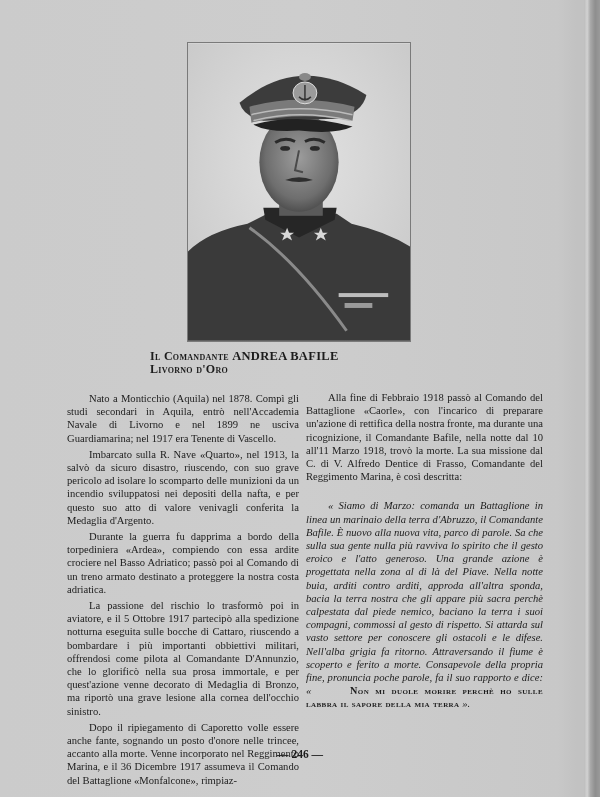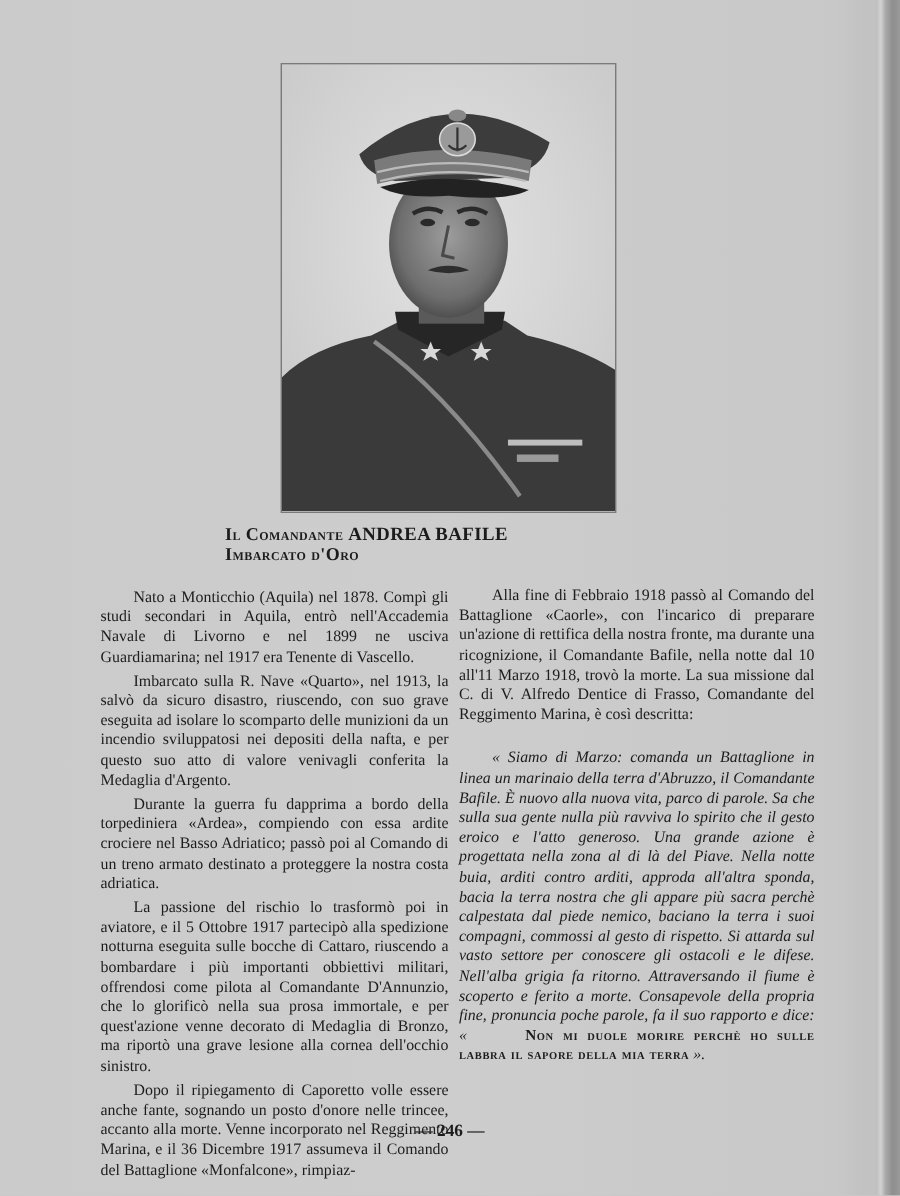--- a/index.html
+++ b/index.html
@@ -153,26 +153,26 @@
       <path d="M118 42 L118 58 M112 54 Q118 60 124 54" stroke="#333" stroke-width="1.5" fill="none"></path>
       <ellipse cx="118" cy="34" rx="6" ry="4" fill="#888"></ellipse>
     </svg>
   </div>
 
   <div class="caption">
     <div>
       <span class="sc">Il Comandante</span>
       <span class="name">ANDREA BAFILE</span>
     </div>
-    <div class="sc">Imbarcato d'Oro</div>
+    <div class="sc">Livorno d'Oro</div>
   </div>
 
   <div class="column col-left">
     <p>Nato a Monticchio (Aquila) nel 1878. Compì gli studi secondari in Aquila, entrò nell'Accademia Navale di Livorno e nel 1899 ne usciva Guardiamarina; nel 1917 era Tenente di Vascello.</p>
-    <p>Imbarcato sulla R. Nave «Quarto», nel 1913, la salvò da sicuro disastro, riuscendo, con suo grave eseguita ad isolare lo scomparto delle munizioni da un incendio sviluppatosi nei depositi della nafta, e per questo suo atto di valore venivagli conferita la Medaglia d'Argento.</p>
+    <p>Imbarcato sulla R. Nave «Quarto», nel 1913, la salvò da sicuro disastro, riuscendo, con suo grave pericolo ad isolare lo scomparto delle munizioni da un incendio sviluppatosi nei depositi della nafta, e per questo suo atto di valore venivagli conferita la Medaglia d'Argento.</p>
     <p>Durante la guerra fu dapprima a bordo della torpediniera «Ardea», compiendo con essa ardite crociere nel Basso Adriatico; passò poi al Comando di un treno armato destinato a proteggere la nostra costa adriatica.</p>
     <p>La passione del rischio lo trasformò poi in aviatore, e il 5 Ottobre 1917 partecipò alla spedizione notturna eseguita sulle bocche di Cattaro, riuscendo a bombardare i più importanti obbiettivi militari, offrendosi come pilota al Comandante D'Annunzio, che lo glorificò nella sua prosa immortale, e per quest'azione venne decorato di Medaglia di Bronzo, ma riportò una grave lesione alla cornea dell'occhio sinistro.</p>
     <p>Dopo il ripiegamento di Caporetto volle essere anche fante, sognando un posto d'onore nelle trincee, accanto alla morte. Venne incorporato nel Reggimento Marina, e il 36 Dicembre 1917 assumeva il Comando del Battaglione «Monfalcone», rimpiaz-</p>
   </div>
 
   <div class="column col-right">
     <p>Alla fine di Febbraio 1918 passò al Comando del Battaglione «Caorle», con l'incarico di preparare un'azione di rettifica della nostra fronte, ma durante una ricognizione, il Comandante Bafile, nella notte dal 10 all'11 Marzo 1918, trovò la morte. La sua missione dal C. di V. Alfredo Dentice di Frasso, Comandante del Reggimento Marina, è così descritta:</p>
     <p class="quote"><span>« Siamo di Marzo: comanda un Battaglione in linea un marinaio della terra d'Abruzzo, il Comandante Bafile. È nuovo alla nuova vita, parco di parole. Sa che sulla sua gente nulla più ravviva lo spirito che il gesto eroico e l'atto generoso. Una grande azione è progettata nella zona al di là del Piave. Nella notte buia, arditi contro arditi, approda all'altra sponda, bacia la terra nostra che gli appare più sacra perchè calpestata dal piede nemico, baciano la terra i suoi compagni, commossi al gesto di rispetto. Si attarda sul vasto settore per conoscere gli ostacoli e le difese. Nell'alba grigia fa ritorno. Attraversando il fiume è scoperto e ferito a morte. Consapevole della propria fine, pronuncia poche parole, fa il suo rapporto e dice: «</span> <span class="caps">Non mi duole morire perchè ho sulle labbra il sapore della mia terra</span><span> ».</span></p>
   </div>
 

